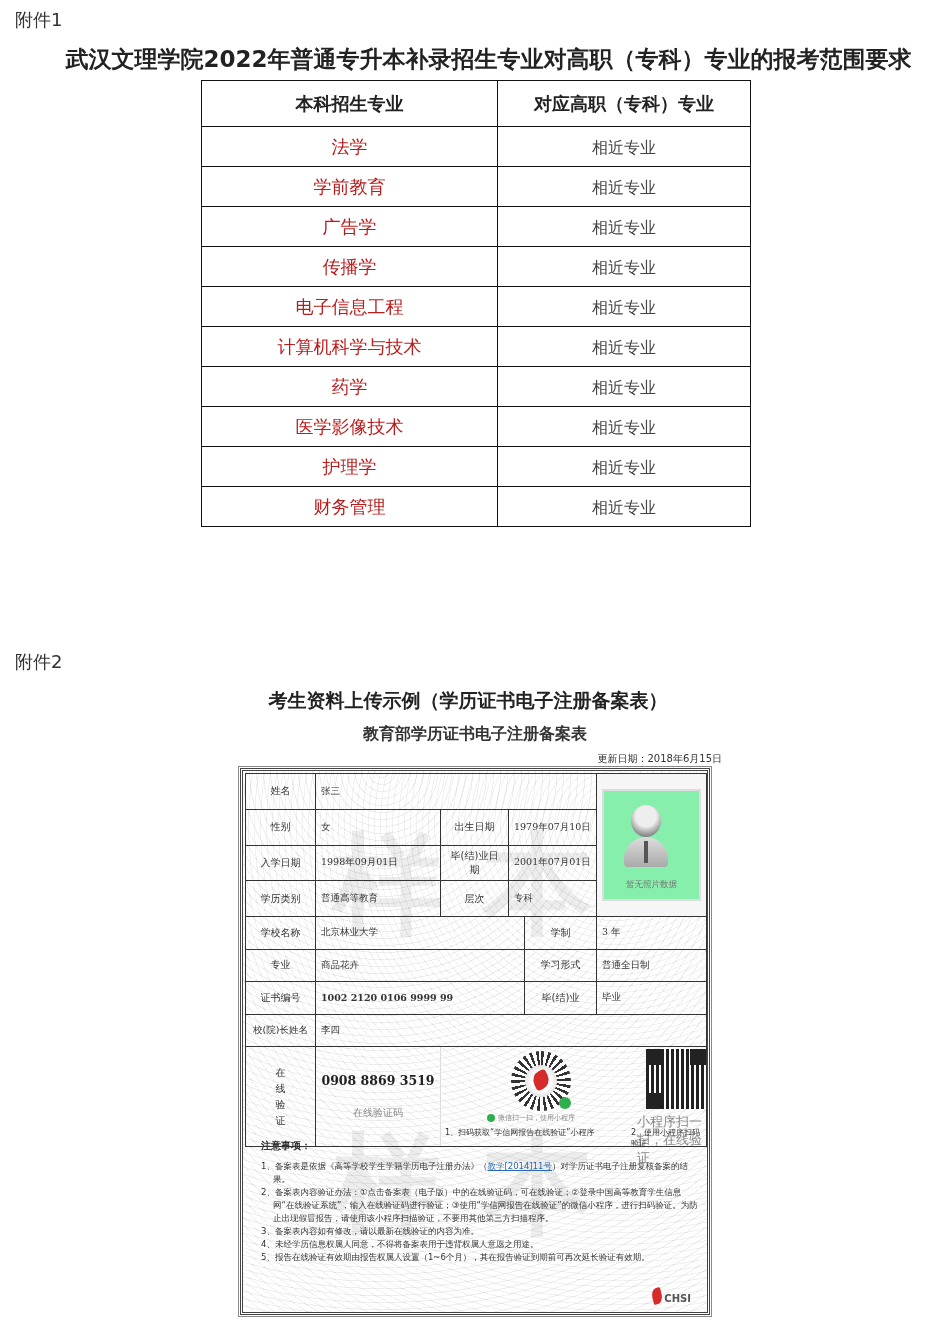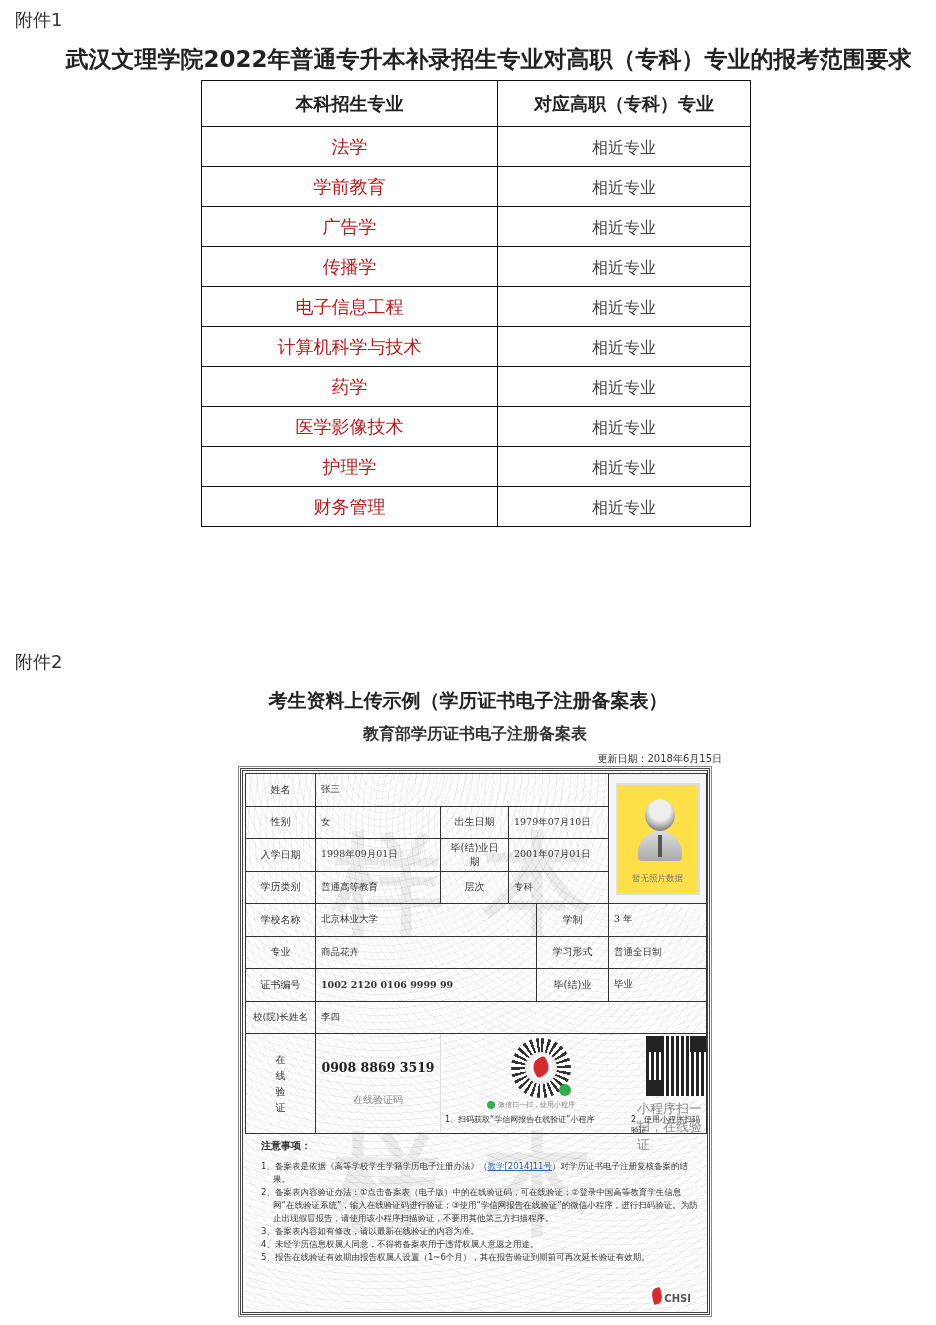--- a/index.html
+++ b/index.html
@@ -36,21 +36,21 @@
     pointer-events: none; }
   .watermark { position: absolute; font-size: 110px; color: rgba(0,0,0,0.07); font-weight: bold;
     pointer-events: none; font-family: "DejaVu Serif", serif; }
 
   .grid { position: absolute; left: 2px; top: 2px; width: 462px; border-collapse: collapse; font-size: 10px; color: #333; }
   .grid td { border: 1px solid #333; height: 32.5px; padding: 0 5px; }
   .grid td.lbl { text-align: center; width: 70px; font-size: 10px; }
   .grid td.lbl2 { text-align: center; font-size: 10px; }
   .grid td.val { font-family: "DejaVu Serif", serif; font-size: 9.5px; }
   .grid td.photo { width: 98px; text-align: center; vertical-align: middle; background: #f6f6f6; }
-  .photo-inner { width: 84px; height: 112px; margin: 4px auto; border: 2px solid #ddd; background: #fde047; position: relative; }
+  .photo-inner { width: 99px; height: 112px; margin: 15px auto; border: 2px solid #ddd; background: #86efac; position: relative; }
   .avatar-head { position: absolute; top: 14px; left: 27px; width: 30px; height: 32px; border-radius: 50%;
     background: radial-gradient(circle at 50% 35%, #eee 0 40%, #999 70%, #555 100%); }
   .avatar-body { position: absolute; top: 46px; left: 20px; width: 44px; height: 30px;
     border-radius: 22px 22px 4px 4px; background: linear-gradient(#ddd, #aaa); }
   .avatar-tie { position: absolute; top: 50px; left: 40px; width: 4px; height: 22px; background: #555; }
   .photo-text { position: absolute; top: 88px; width: 100%; text-align: center; font-size: 8.5px; color: #777; }
 
   .verify-row td { height: 100px; }
   .vlabel { text-align: center; font-size: 10px; line-height: 16px; }
   .vcode { text-align: center; width: 98px; }

